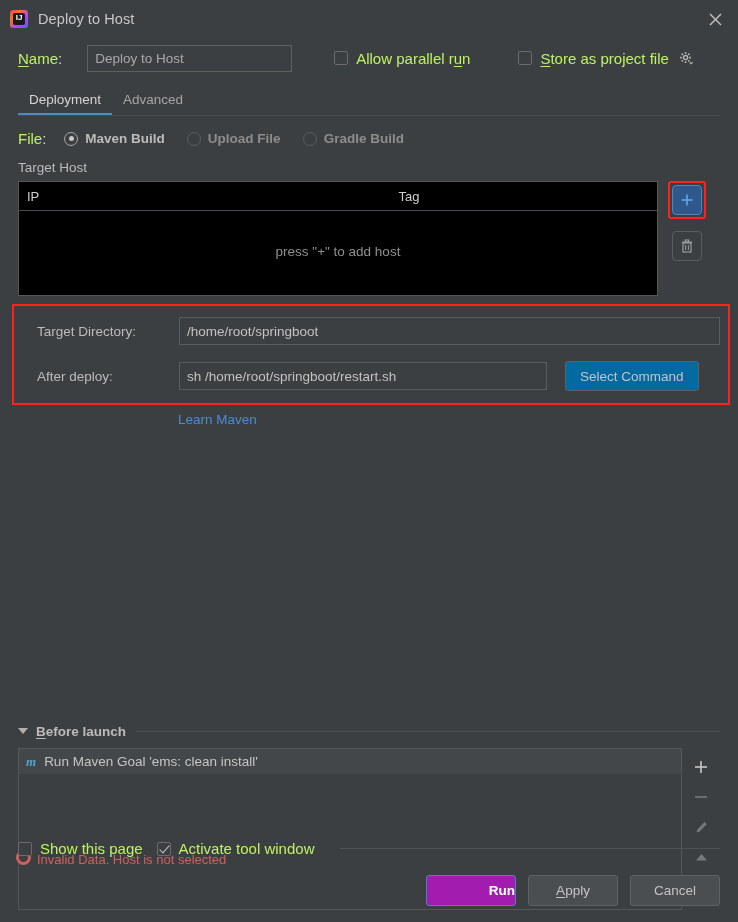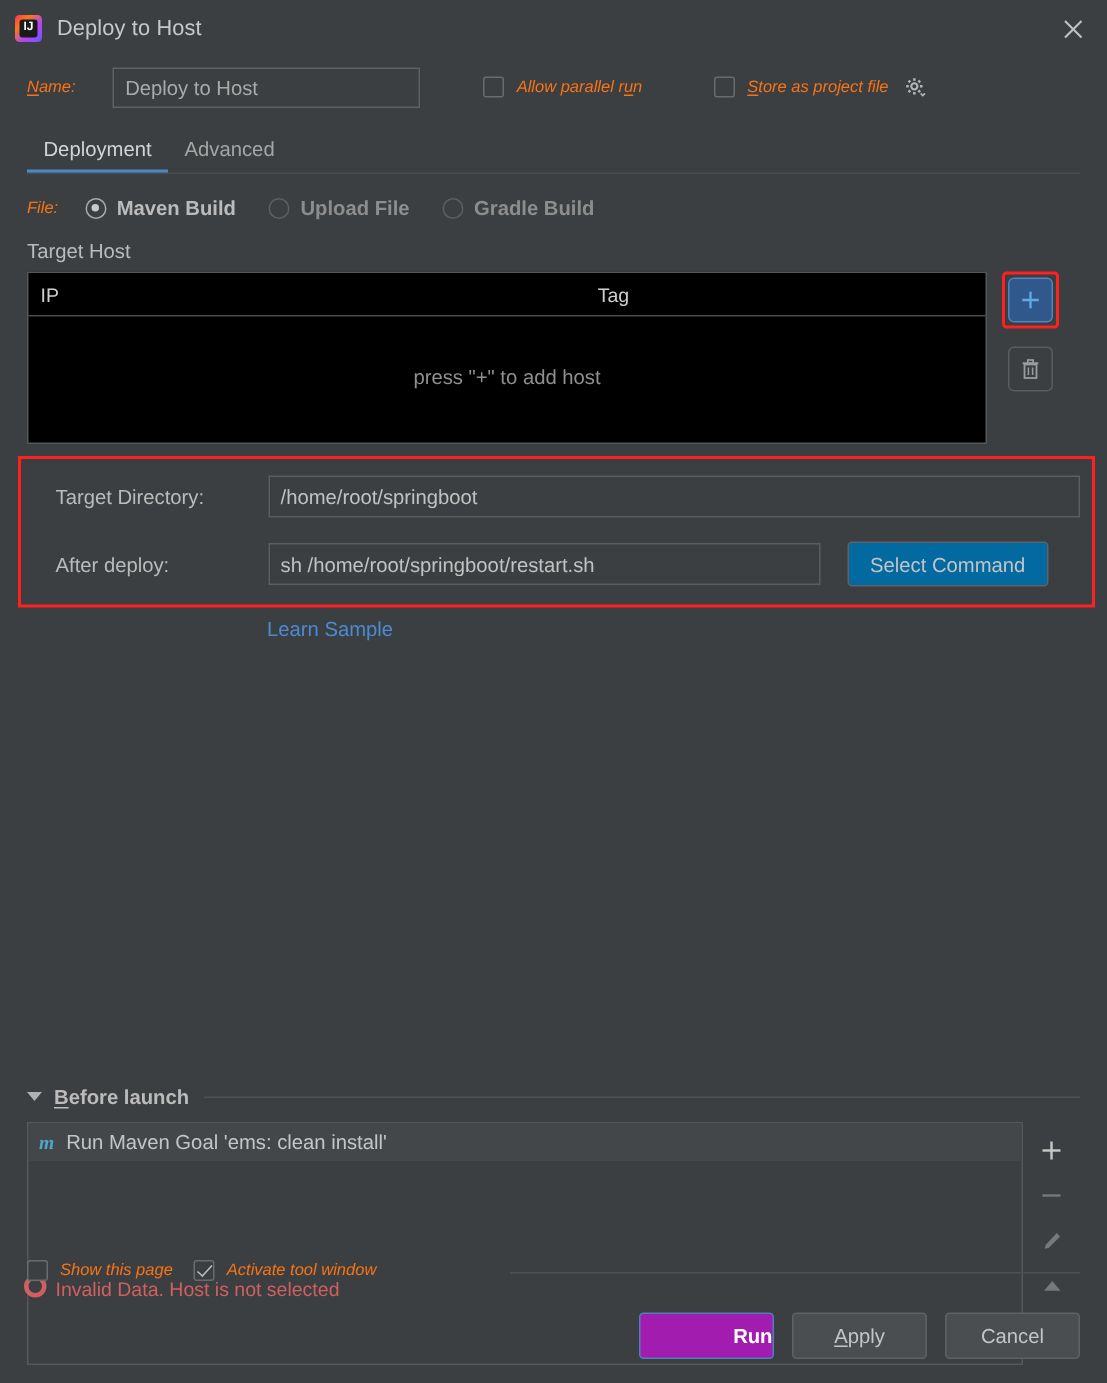--- a/index.html
+++ b/index.html
@@ -73,21 +73,21 @@
   }
   .close-btn svg { display: block; }
 
   
   .name-row {
     flex: 0 0 40px;
     display: flex;
     align-items: center;
     padding: 0 16px 0 18px;
   }
-  .lbl { font-size: 11px; color: #f97316; white-space: nowrap; font-style: italic; }
+  .lbl { font-size: 15px; color: #bef264; white-space: nowrap; }
   .mn { text-decoration: underline; text-underline-offset: 2px; }
 
   .name-input {
     width: 205px;
     height: 27px;
     margin-left: 25px;
     background: #3c3f41;
     border: 1px solid #5e6060;
     color: #a9a9a9;
     font-size: 13.5px;
@@ -511,21 +511,21 @@
         <span class="field-lbl">Target Directory:</span>
         <input class="txt-input dir-input" value="/home/root/springboot" style="">
       </div>
       <div class="field-row">
         <span class="field-lbl">After deploy:</span>
         <input class="txt-input cmd-input" value="sh /home/root/springboot/restart.sh" style="">
         <button class="btn select-cmd">Select Command</button>
       </div>
     </div>
 
-    <span class="learn">Learn Sample</span>
+    <span class="learn">Learn Maven</span>
 
     
     <div class="before-launch">
       <div class="bl-head">
         <span class="tri"></span>
         <span class="bl-title"><span class="mn">B</span><span>efore launch</span></span>
         <span class="bl-line"></span>
       </div>
       <div class="bl-body">
         <div class="bl-list">

